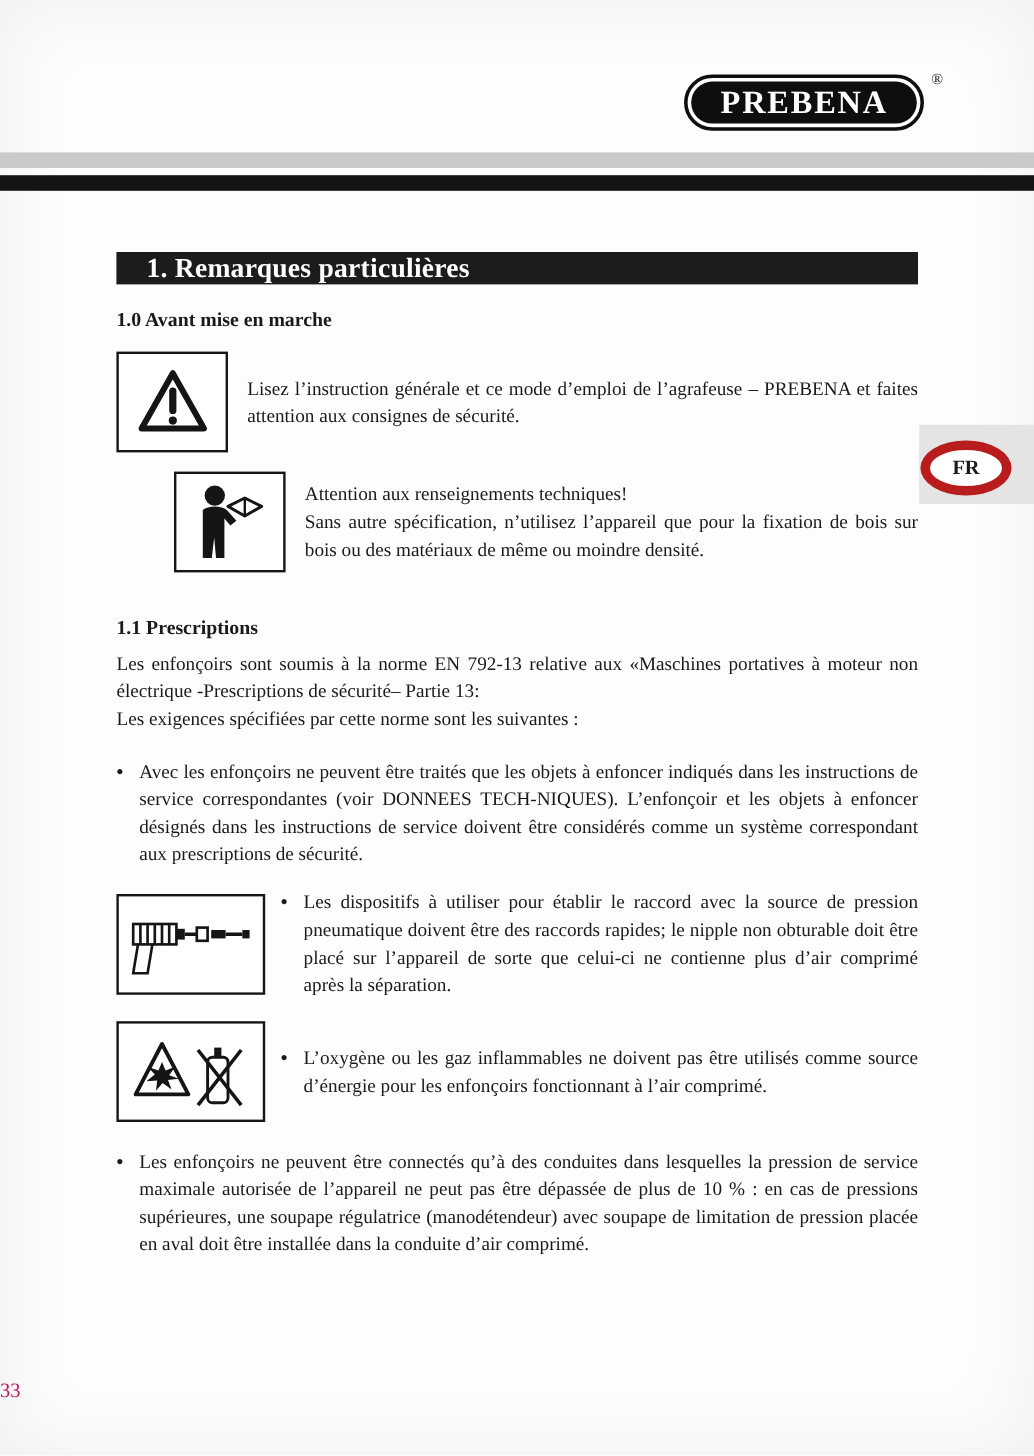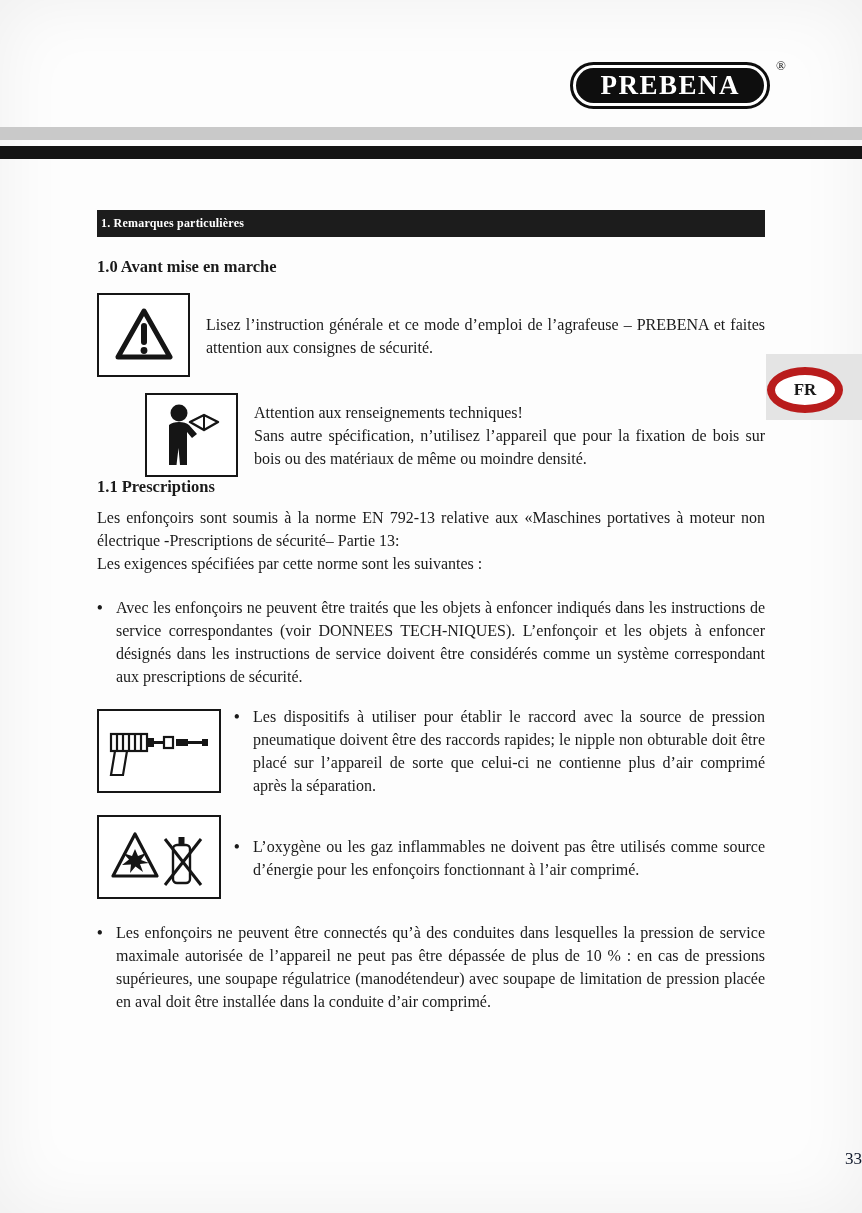--- a/index.html
+++ b/index.html
@@ -32,25 +32,25 @@
     position:absolute;top:367px;right:19px;width:60px;height:30px;
     border:8px solid #b91c1c;border-radius:50%;background:#fff;
     display:flex;align-items:center;justify-content:center;
     font-weight:bold;font-size:17px;z-index:2;
   }
 
   
   .content{position:absolute;left:97px;top:210px;width:668px;font-size:16px;line-height:23px;}
   .section-bar{
     background:#1c1c1c;color:#fff;height:27px;
-    display:flex;align-items:center;padding-left:4px;box-sizing:border-box;
-    font-weight:bold;font-size:12px;letter-spacing:0.2px;
+    display:flex;align-items:center;padding-left:25px;box-sizing:border-box;
+    font-weight:bold;font-size:23px;letter-spacing:0.2px;
   }
   .h-sub{font-weight:bold;font-size:16.5px;margin-top:20px;line-height:20px;}
-  .h-sub2{font-weight:bold;font-size:16.5px;line-height:20px;}
+  .h-sub2{font-weight:bold;font-size:16.5px;margin-top:36px;line-height:20px;}
 
   .icon-row{display:flex;align-items:center;margin-top:16px;}
   .icon-row.r2{margin-top:16px;padding-left:48px;}
   .icon-row.r3{margin-top:16px;}
   .icon-row.r4{margin-top:18px;}
   .icon-box{
     border:2px solid #161616;background:#fff;box-sizing:border-box;
     display:flex;align-items:center;justify-content:center;flex-shrink:0;
   }
   .box-small{width:93px;height:84px;}
@@ -60,21 +60,21 @@
 
   .para{margin-top:9px;}
   .justify{text-align:justify;}
 
   .bullet-row{display:flex;align-items:flex-start;}
   .bullet-row.b1{margin-top:21px;}
   .bullet-row.b4{margin-top:22px;}
   .bullet-mark{width:19px;flex-shrink:0;font-weight:bold;}
   .bullet-text{flex:1;text-align:justify;}
 
-  .page-number{position:absolute;top:1149px;left:0;width:100%;text-align:right;font-size:17px;color:#0f172a;}
+  .page-number{position:absolute;top:1149px;left:0;width:100%;text-align:left;font-size:17px;color:#be185d;}
 </style>
 </head>
 <body>
 
 <div class="page">
 
   <div class="bar-gray"></div>
   <div class="bar-black"></div>
 
   <div class="logo-wrap">

